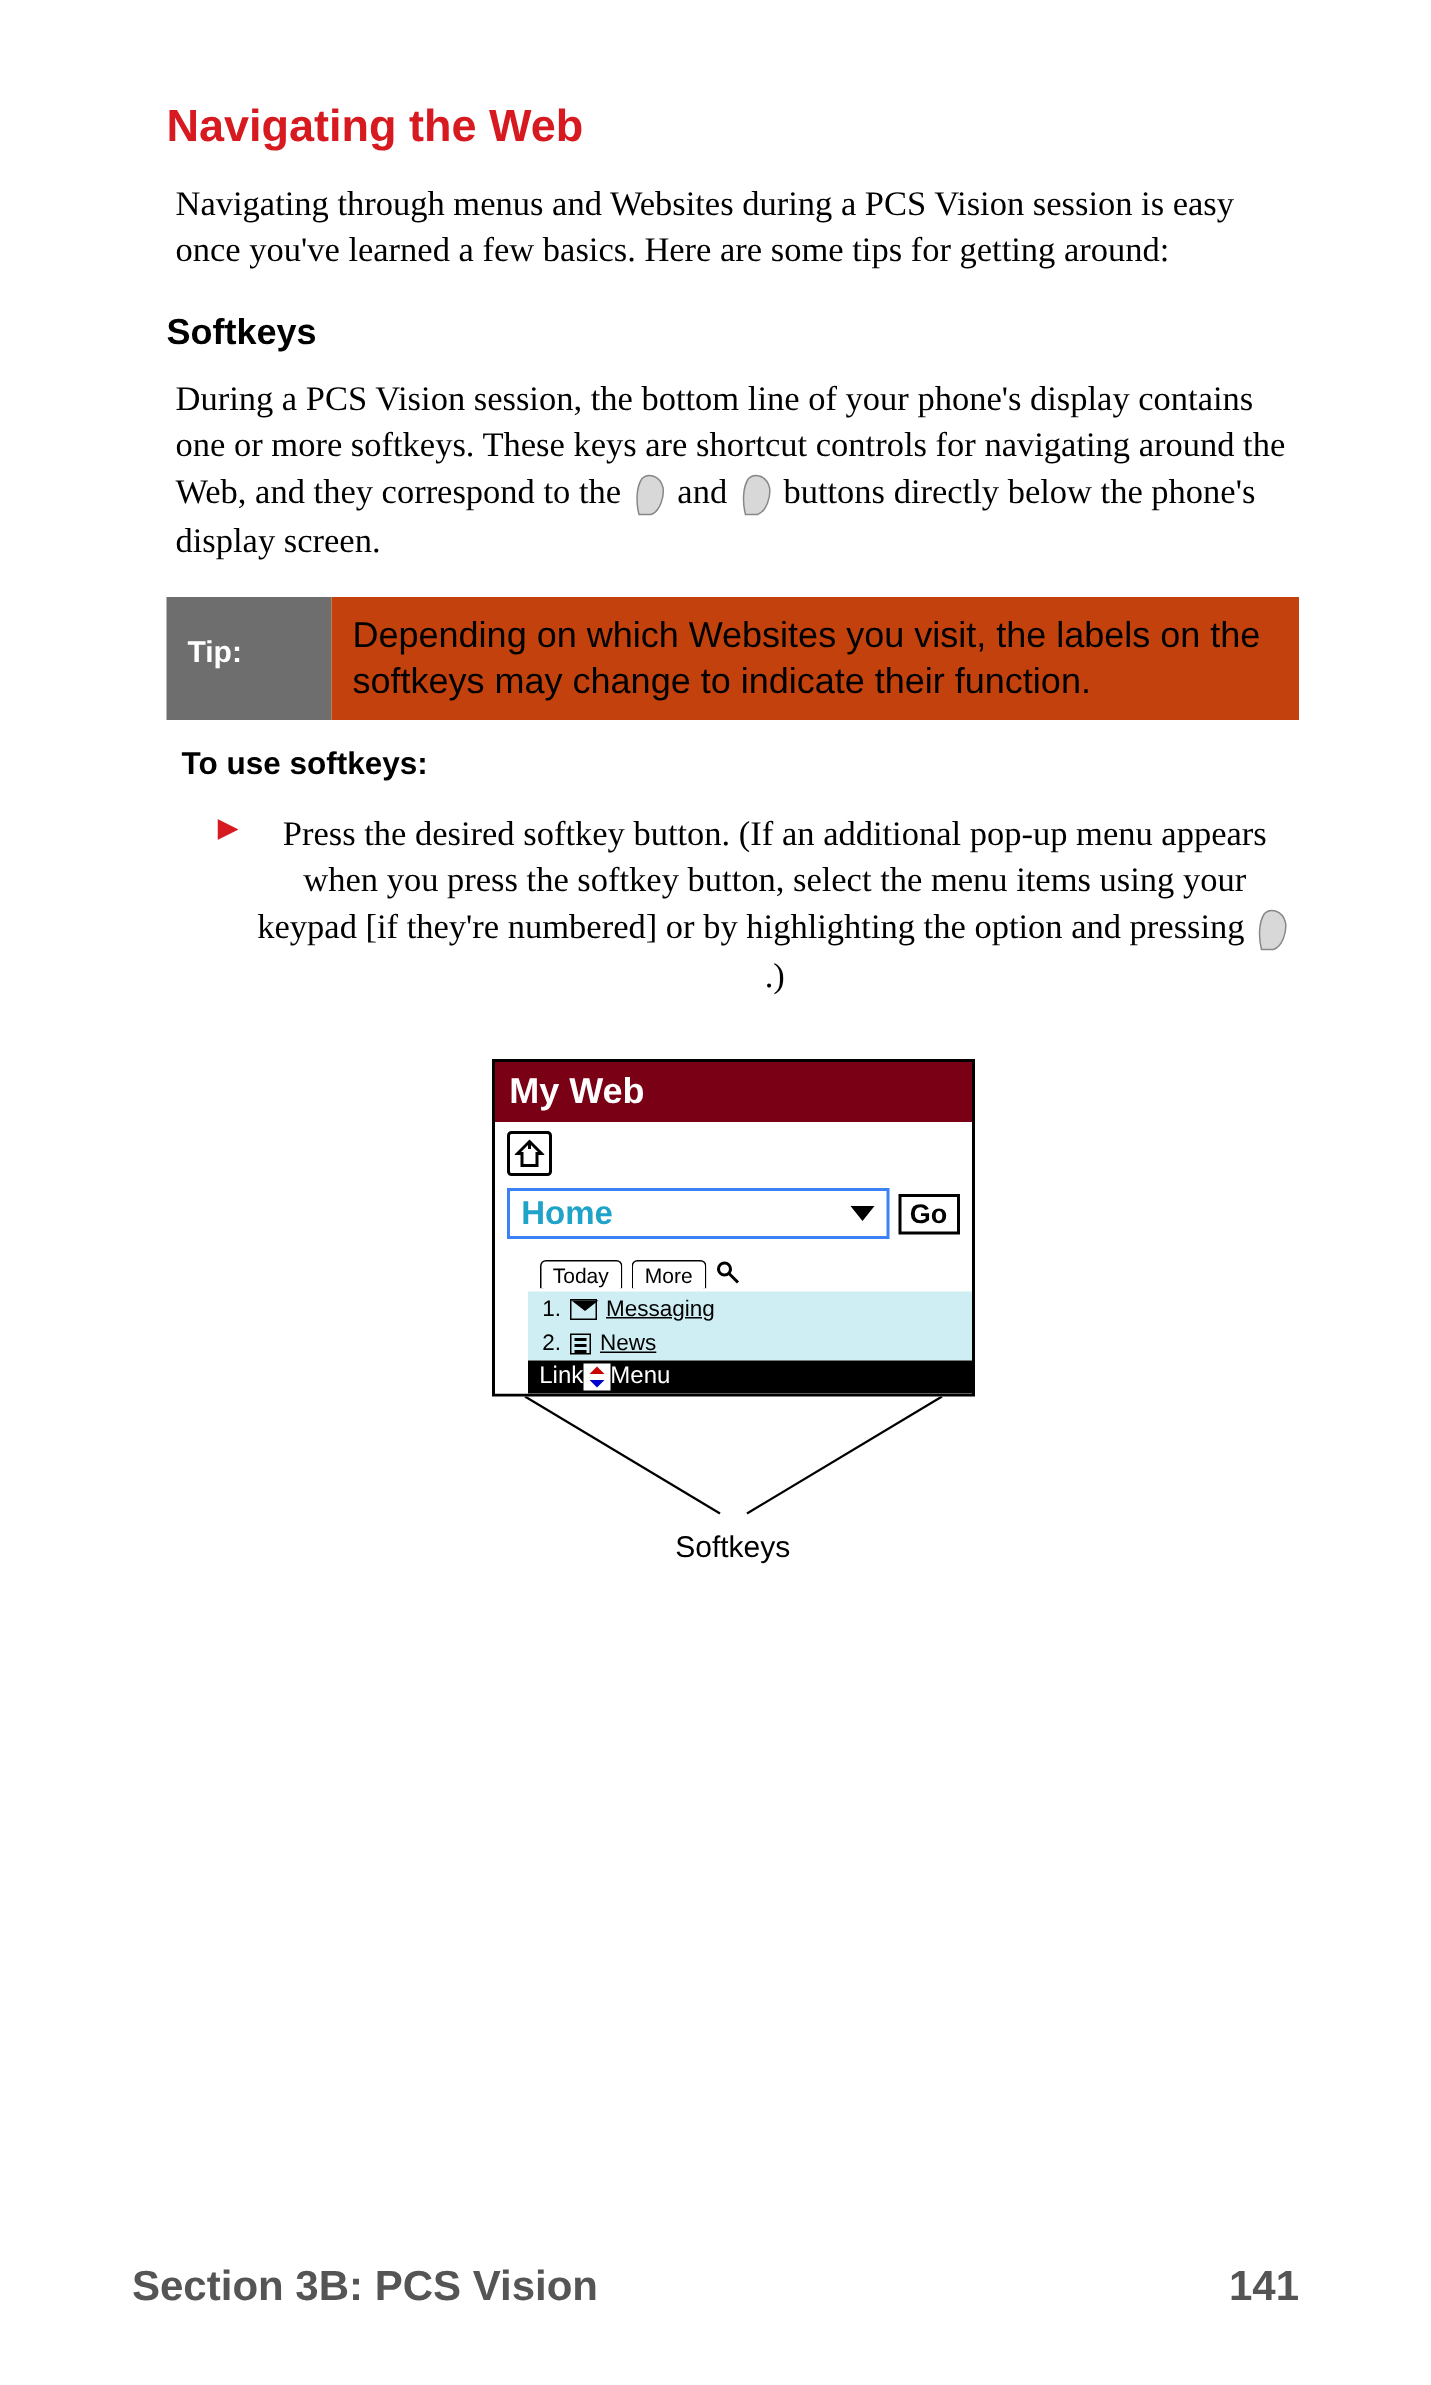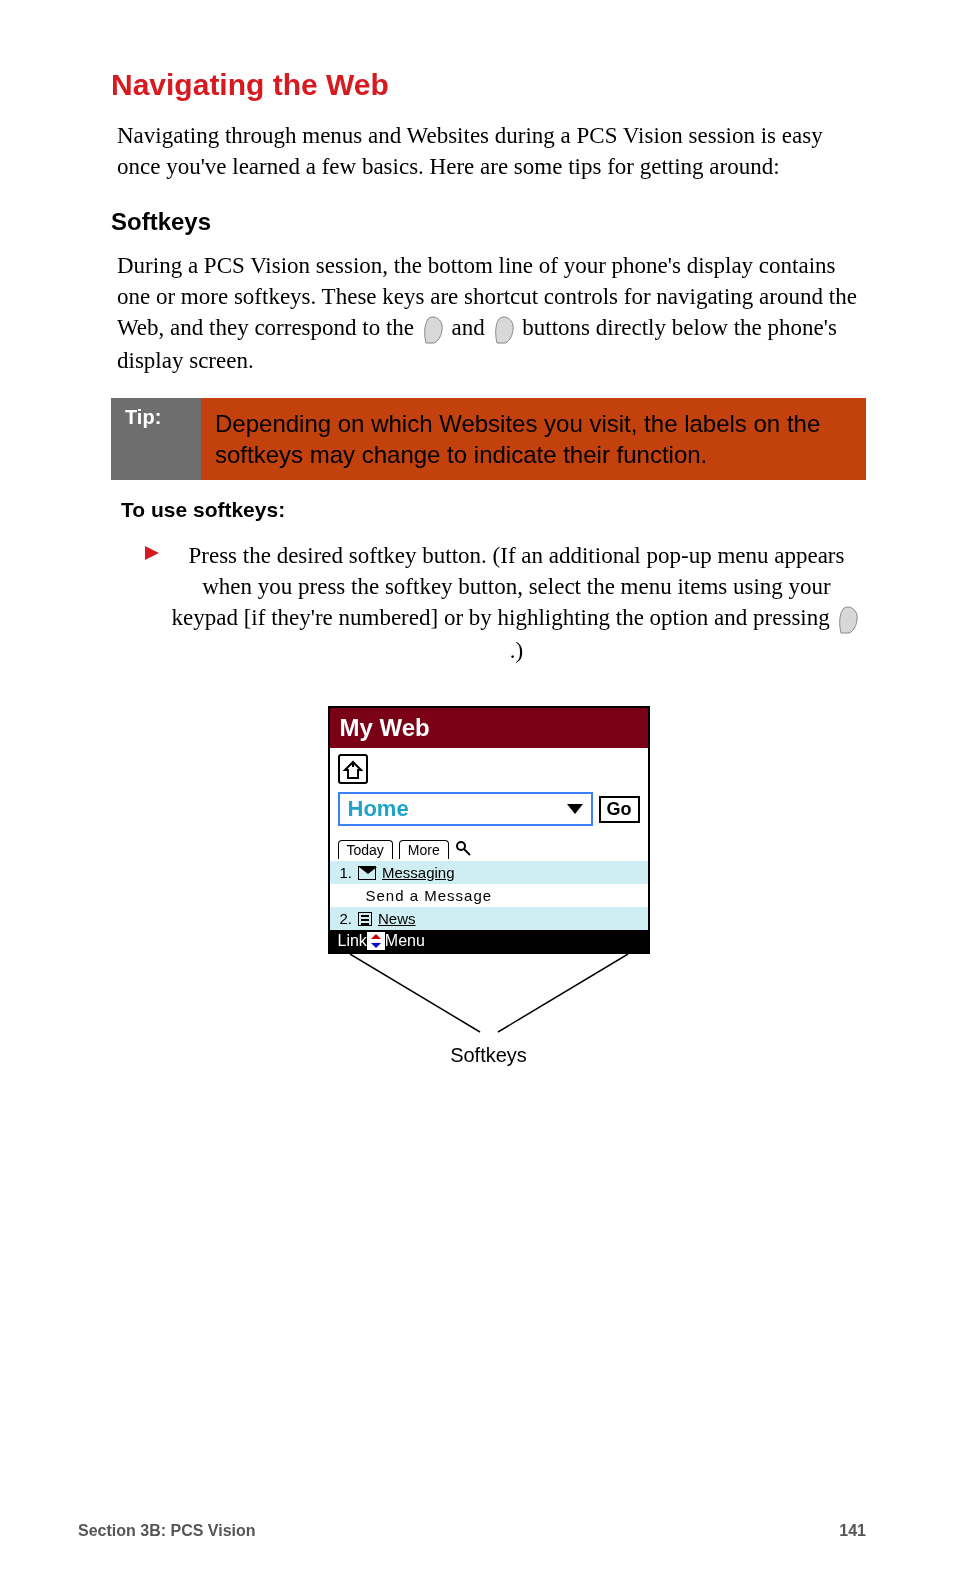--- a/index.html
+++ b/index.html
@@ -51,22 +51,22 @@
   .tip-box {
     display: flex;
     margin-bottom: 18px;
   }
   .tip-label {
     background: #6e6e6e;
     color: #fff;
     font-family: Arial, Helvetica, sans-serif;
     font-weight: bold;
     font-size: 20px;
-    padding: 8px 18px 10px 14px;
-    width: 90px;
+    padding: 26px 18px 10px 14px;
+    width: 110px;
     flex-shrink: 0;
   }
   .tip-body {
     background: #c2410c;
     font-family: Arial, Helvetica, sans-serif;
     font-size: 24px;
     padding: 10px 14px 10px 14px;
     flex: 1;
     line-height: 1.3;
   }
@@ -144,21 +144,21 @@
   .dropdown-arrow { width: 0; height: 0; border-left: 8px solid transparent; border-right: 8px solid transparent; border-top: 10px solid #000; }
   .go-btn {
     border: 2px solid #000;
     color: #000;
     font-family: Arial, Helvetica, sans-serif;
     font-weight: bold;
     font-size: 18px;
     padding: 1px 6px;
     background: #fff;
   }
-  .phone-body { background: #fff; }
+  .phone-body { background: #fff; padding-left: 22px; }
   .tab-row {
     padding: 6px 8px 2px 8px;
     display: flex;
     align-items: center;
     gap: 6px;
     font-family: Arial, Helvetica, sans-serif;
     font-size: 14px;
   }
   .tab {
     border: 1px solid #000;
@@ -225,27 +225,27 @@
   .annot-svg { width: 100%; height: 110px; display: block; }
   .annot-label {
     text-align: center;
     font-family: Arial, Helvetica, sans-serif;
     font-size: 20px;
     margin-top: -20px;
   }
   .footer {
     position: absolute;
     bottom: 50px;
-    left: 78px;
+    left: 88px;
     right: 88px;
     display: flex;
     justify-content: space-between;
     font-family: Arial, Helvetica, sans-serif;
     font-weight: bold;
-    font-size: 16px;
+    font-size: 28px;
     color: #555;
   }
 </style>
 </head>
 <body>
 
 <div class="page">
 
   <h1 class="main-heading">Navigating the Web</h1>
 
@@ -317,21 +317,20 @@
               <circle cx="6" cy="6" r="4" fill="none" stroke="#000" stroke-width="2"></circle>
               <line x1="9" y1="9" x2="15" y2="15" stroke="#000" stroke-width="2"></line>
             </svg>
         </span>
       </div>
       <div class="list-row hl">
         <span class="num">1.</span>
         <span class="mini-ico envelope"></span>
         <span class="link-u">Messaging</span>
       </div>
-      <div class="sub-row">Send a Message</div>
       <div class="list-row hl">
         <span class="num">2.</span>
         <span class="mini-ico doc"></span>
         <span class="link-u">News</span>
       </div>
       <div class="softkey-bar">
         <span>Link</span>
         <span class="scroll-ind"></span>
         <span>Menu</span>
       </div>

